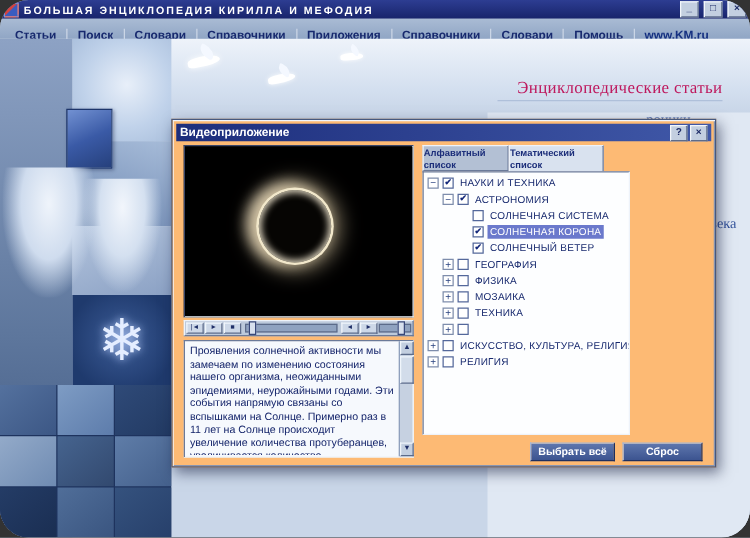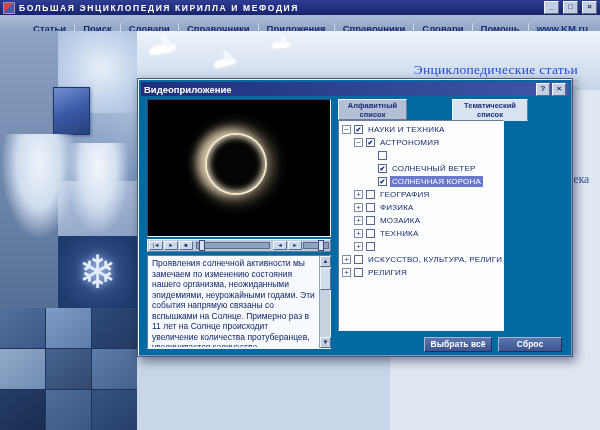--- a/index.html
+++ b/index.html
@@ -1,32 +1,32 @@
 <!DOCTYPE html>
 <html><head>
 <meta charset="utf-8">
 <style>
   html,body{margin:0;padding:0;background:#333;}
   .screen{position:relative;width:600px;height:430px;overflow:hidden;background:#c7d4e6;
-          font-family:"Liberation Sans",sans-serif;cursor:default;}
+          font-family:"Liberation Sans",sans-serif;cursor:default;border-radius:23px;}
 
   
   .titlebar{position:absolute;left:0;top:0;width:600px;height:15px;box-sizing:border-box;
             background:linear-gradient(180deg,#2d3d92,#18246b);display:flex;align-items:center;
             gap:4px;padding:0 3px;}
   .app-icon{width:10px;height:10px;flex:none;border:1px solid rgba(255,255,255,.35);
             background:linear-gradient(135deg,#d8433d 0 50%,#3a5cc0 50% 100%);}
   .titlebar .t{flex:1;color:#fff;font-size:8.5px;font-weight:bold;letter-spacing:1.6px;white-space:nowrap;overflow:hidden;}
   .winbtn{width:13px;height:11px;flex:none;background:#c3cfe0;border:1px solid;
           border-color:#f2f6fb #5c6b8a #5c6b8a #f2f6fb;color:#1c2a66;font-size:8px;
           line-height:9px;text-align:center;font-weight:bold;}
 
   .menubar{position:absolute;left:0;top:15px;width:600px;height:28px;box-sizing:border-box;
            background:linear-gradient(180deg,#a9bbd4,#7f97ba);display:flex;align-items:center;
-           padding:0 4px;border-bottom:1px solid #54698f;justify-content:flex-end;}
+           padding:0 4px;border-bottom:1px solid #54698f;}
   .menu-item{font-size:9.5px;font-weight:bold;color:#17296e;padding:0 8px;
              border-right:1px solid #cbd6e6;white-space:nowrap;}
   .menu-link{font-size:9.5px;font-weight:bold;color:#142f80;text-decoration:underline;
              padding:0 8px;white-space:nowrap;}
 
   
   .desktop{position:absolute;left:0;top:31px;width:600px;height:399px;overflow:hidden;background:#c9d6e8;}
   .left-strip{position:absolute;left:0;top:0;width:58px;height:399px;
               background:linear-gradient(180deg,#8da2c4,#5d769c 60%,#3d5680);}
   .p1{position:absolute;left:58px;top:0;width:79px;height:82px;
@@ -64,28 +64,28 @@
   .tile:nth-child(2){background:linear-gradient(140deg,#7e9cc4,#5d7cab);}
   .tile:nth-child(3){background:linear-gradient(140deg,#2f4a78,#223a63);}
   .tile:nth-child(4){background:linear-gradient(140deg,#93aac9,#6f8bb2);}
   .tile:nth-child(5){background:linear-gradient(140deg,#46648f,#32496f);}
   .tile:nth-child(6){background:linear-gradient(140deg,#5f7da8,#44608c);}
   .tile:nth-child(7){background:linear-gradient(140deg,#243c66,#1a2e52);}
   .tile:nth-child(8){background:linear-gradient(140deg,#506e99,#3a5580);}
   .tile:nth-child(9){background:linear-gradient(140deg,#35527e,#27406b);}
 
   .heading{position:absolute;right:22px;top:31px;font-family:"Liberation Serif",serif;
-           font-size:13.5px;color:#1d4ed8;letter-spacing:.3px;white-space:nowrap;}
+           font-size:13.5px;color:#be185d;letter-spacing:.3px;white-space:nowrap;}
   .rule{position:absolute;left:398px;right:22px;top:49px;height:1px;background:#afc0da;}
   .frag{position:absolute;left:517px;font-family:"Liberation Serif",serif;font-size:11.5px;color:#35549c;white-space:nowrap;}
   .f1{top:59px;}.f2{top:142px;margin-left:40px;}.f3{top:156px;}
 
   
-  .dialog{position:absolute;left:137px;top:47px;width:436px;height:279px;box-sizing:border-box;
-          background:#0369a1;border:1px solid #46587e;
+  .dialog{position:absolute;left:137px;top:64px;width:436px;height:279px;box-sizing:border-box;
+          background:#fdba74;border:1px solid #46587e;
           box-shadow:inset 1px 1px 0 #f0f5fc,inset -1px -1px 0 #8795b2,3px 4px 10px rgba(8,16,50,.5);}
   .dtitle{position:absolute;left:3px;top:3px;right:3px;height:14px;display:flex;align-items:center;
           gap:2px;padding:0 3px;box-sizing:border-box;
           background:linear-gradient(90deg,#1d2e7c,#4058a8);}
   .dtitle-text{flex:1;color:#fff;font-size:9.5px;font-weight:bold;white-space:nowrap;}
   .dsmbtn{width:12px;height:11px;flex:none;background:#c3cfe0;border:1px solid;
           border-color:#f2f6fb #5c6b8a #5c6b8a #f2f6fb;color:#1c2a66;font-size:8px;
           line-height:9px;text-align:center;font-weight:bold;}
 
   .video{position:absolute;left:9px;top:20px;width:184px;height:138px;background:#000;
@@ -112,27 +112,27 @@
                    font-size:8.5px;line-height:10.5px;color:#14246a;}
   .sbar{position:absolute;right:0;top:0;width:11px;height:100%;background:#c6d1e1;border-left:1px solid #8fa0bd;box-sizing:border-box;}
   .sarrow{position:absolute;left:0;width:11px;height:11px;box-sizing:border-box;background:#c3cfe0;
           border:1px solid;border-color:#f0f5fb #5c6b8a #5c6b8a #f0f5fb;font-size:6px;
           text-align:center;line-height:9px;color:#203068;}
   .sarrow.up{top:0;}.sarrow.down{bottom:0;}
   .sthumb{position:absolute;left:0;top:12px;width:11px;height:22px;box-sizing:border-box;
           background:#d2dcea;border:1px solid;border-color:#f0f5fb #5c6b8a #5c6b8a #f0f5fb;}
 
   
-  .tab{position:absolute;top:20px;height:21px;box-sizing:border-box;text-align:center;
+  .tab{position:absolute;top:20px;height:21px;box-sizing:border-box;
        border:1px solid;border-color:#eef3fa #6b7a99 #6b7a99 #eef3fa;background:#b3c0d4;
        color:#1c2e7a;font-size:7.5px;font-weight:bold;padding-top:2px;}
   .tab .tl{display:block;line-height:8.5px;}
   .tab.t1{left:200px;width:69px;}
   .tab.t2{left:269px;width:76px;}
-  .tab.active{background:#d9e2ef;border-bottom-color:#d9e2ef;height:22px;margin-left:45px;}
+  .tab.active{background:#d9e2ef;border-bottom-color:#d9e2ef;height:22px;}
 
   .tree{position:absolute;left:200px;top:41px;width:166px;height:211px;box-sizing:border-box;
         background:#fdfeff;border:1px solid;border-color:#6b7a99 #eef3fa #eef3fa #6b7a99;
         overflow:hidden;padding-top:2px;}
   .trow{display:flex;align-items:center;height:13px;}
   .trow.lvl0{padding-left:3px;}.trow.lvl1{padding-left:15px;}.trow.lvl2{padding-left:27px;}
   .exp{width:9px;height:9px;flex:none;box-sizing:border-box;border:1px solid #7e8dac;background:#fff;
        font-size:8px;line-height:7px;text-align:center;color:#27407e;margin-right:3px;}
   .trow.leaf .exp{border-color:transparent;background:transparent;}
   .chk{width:9px;height:9px;flex:none;box-sizing:border-box;border:1px solid #54689b;background:#fff;
@@ -254,30 +254,31 @@
           <span class="tlbl">НАУКИ И ТЕХНИКА</span>
         </div>
         <div class="trow lvl1">
           <span class="exp">−</span>
           <span class="chk">✔</span>
           <span class="tlbl">АСТРОНОМИЯ</span>
         </div>
         <div class="trow lvl2 leaf">
           <span class="exp"></span>
           <span class="chk"></span>
+          <span class="tlbl">СОЛНЕЧНАЯ СИСТЕМА</span>
+        </div>
+        <div class="trow lvl2 leaf sel">
+          <span class="exp"></span>
+          <span class="chk">✔</span>
+          <span class="tlbl">СОЛНЕЧНАЯ КОРОНА</span>
         </div>
         <div class="trow lvl2 leaf">
           <span class="exp"></span>
           <span class="chk">✔</span>
           <span class="tlbl">СОЛНЕЧНЫЙ ВЕТЕР</span>
-        </div>
-        <div class="trow lvl2 leaf sel">
-          <span class="exp"></span>
-          <span class="chk">✔</span>
-          <span class="tlbl">СОЛНЕЧНАЯ КОРОНА</span>
         </div>
         <div class="trow lvl1">
           <span class="exp">+</span>
           <span class="chk"></span>
           <span class="tlbl">ГЕОГРАФИЯ</span>
         </div>
         <div class="trow lvl1">
           <span class="exp">+</span>
           <span class="chk"></span>
           <span class="tlbl">ФИЗИКА</span>

